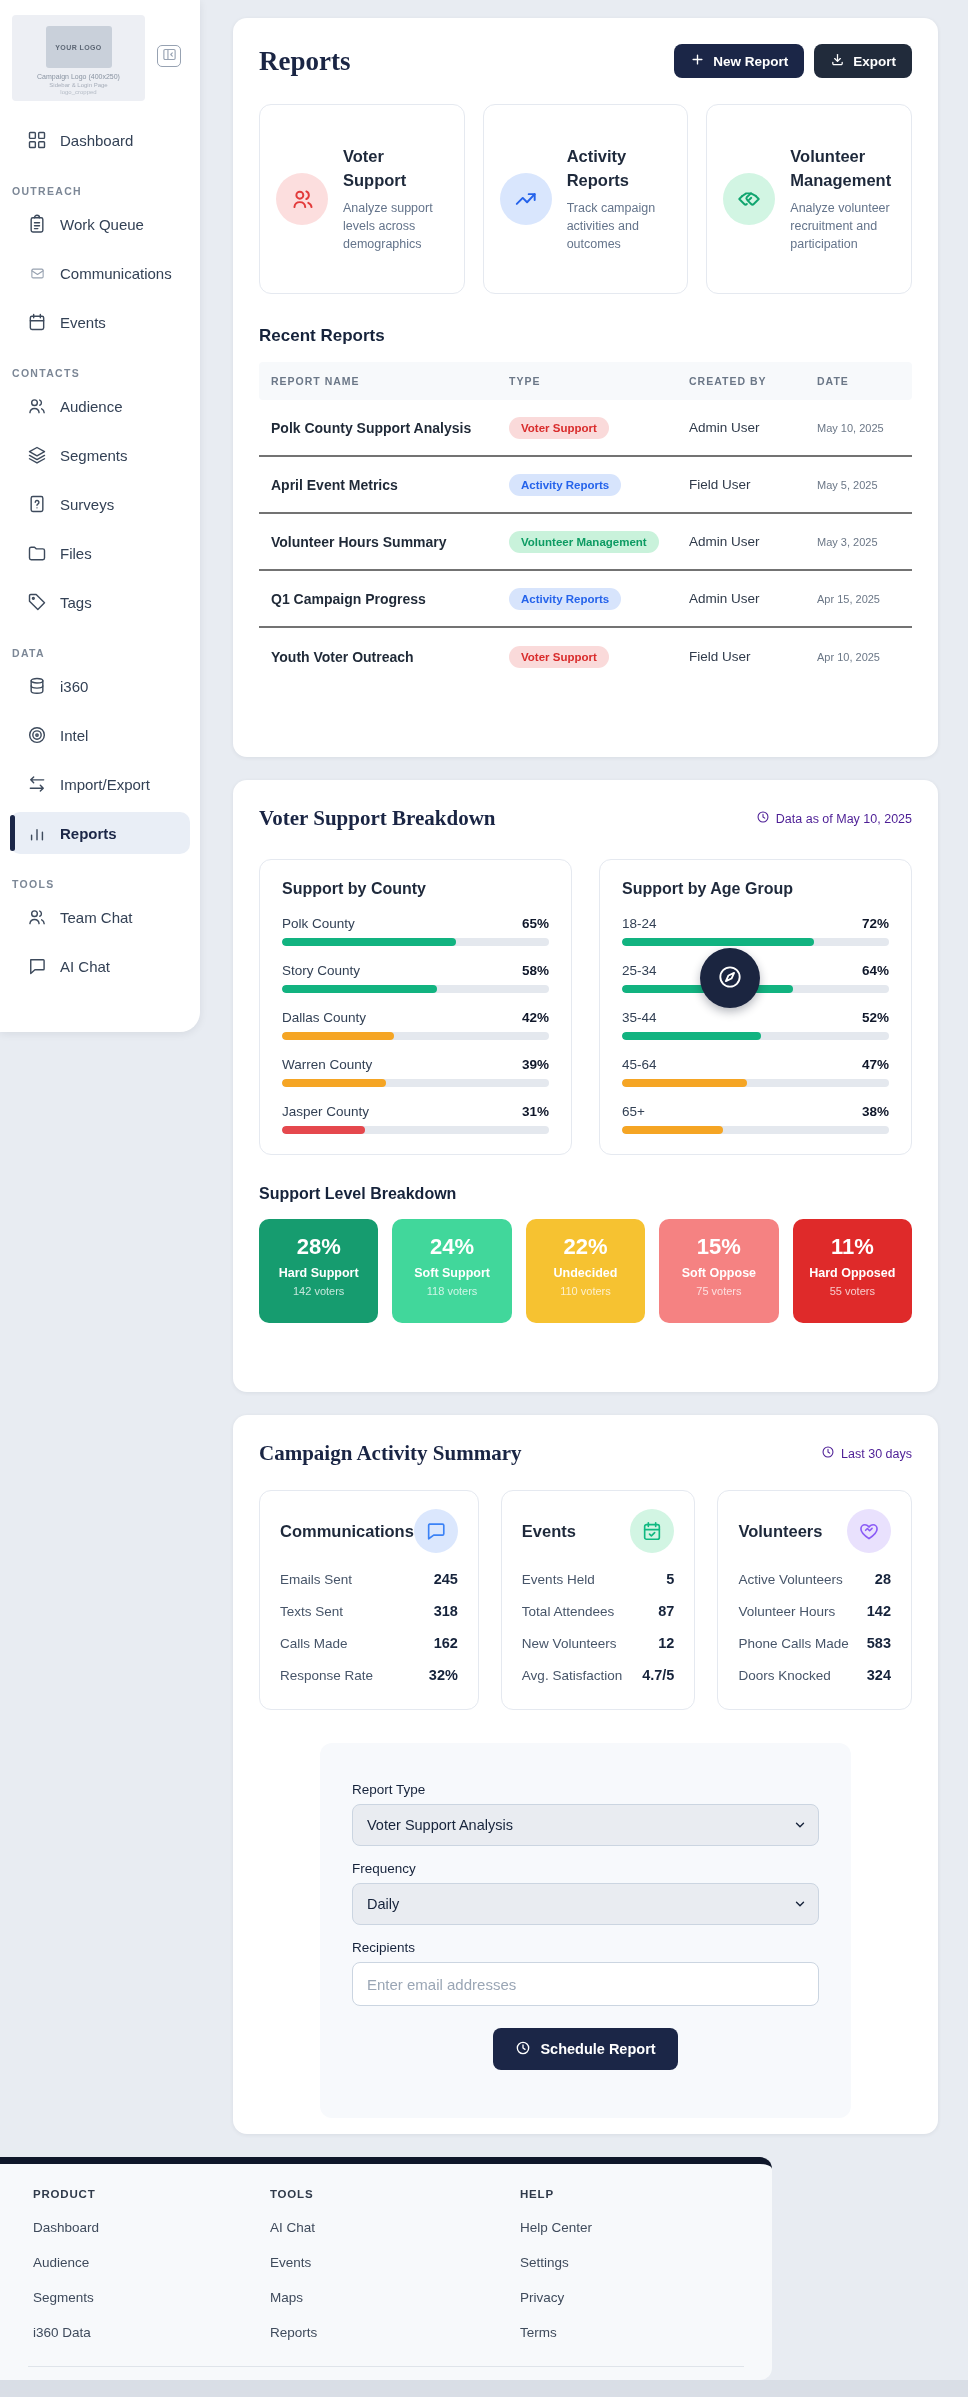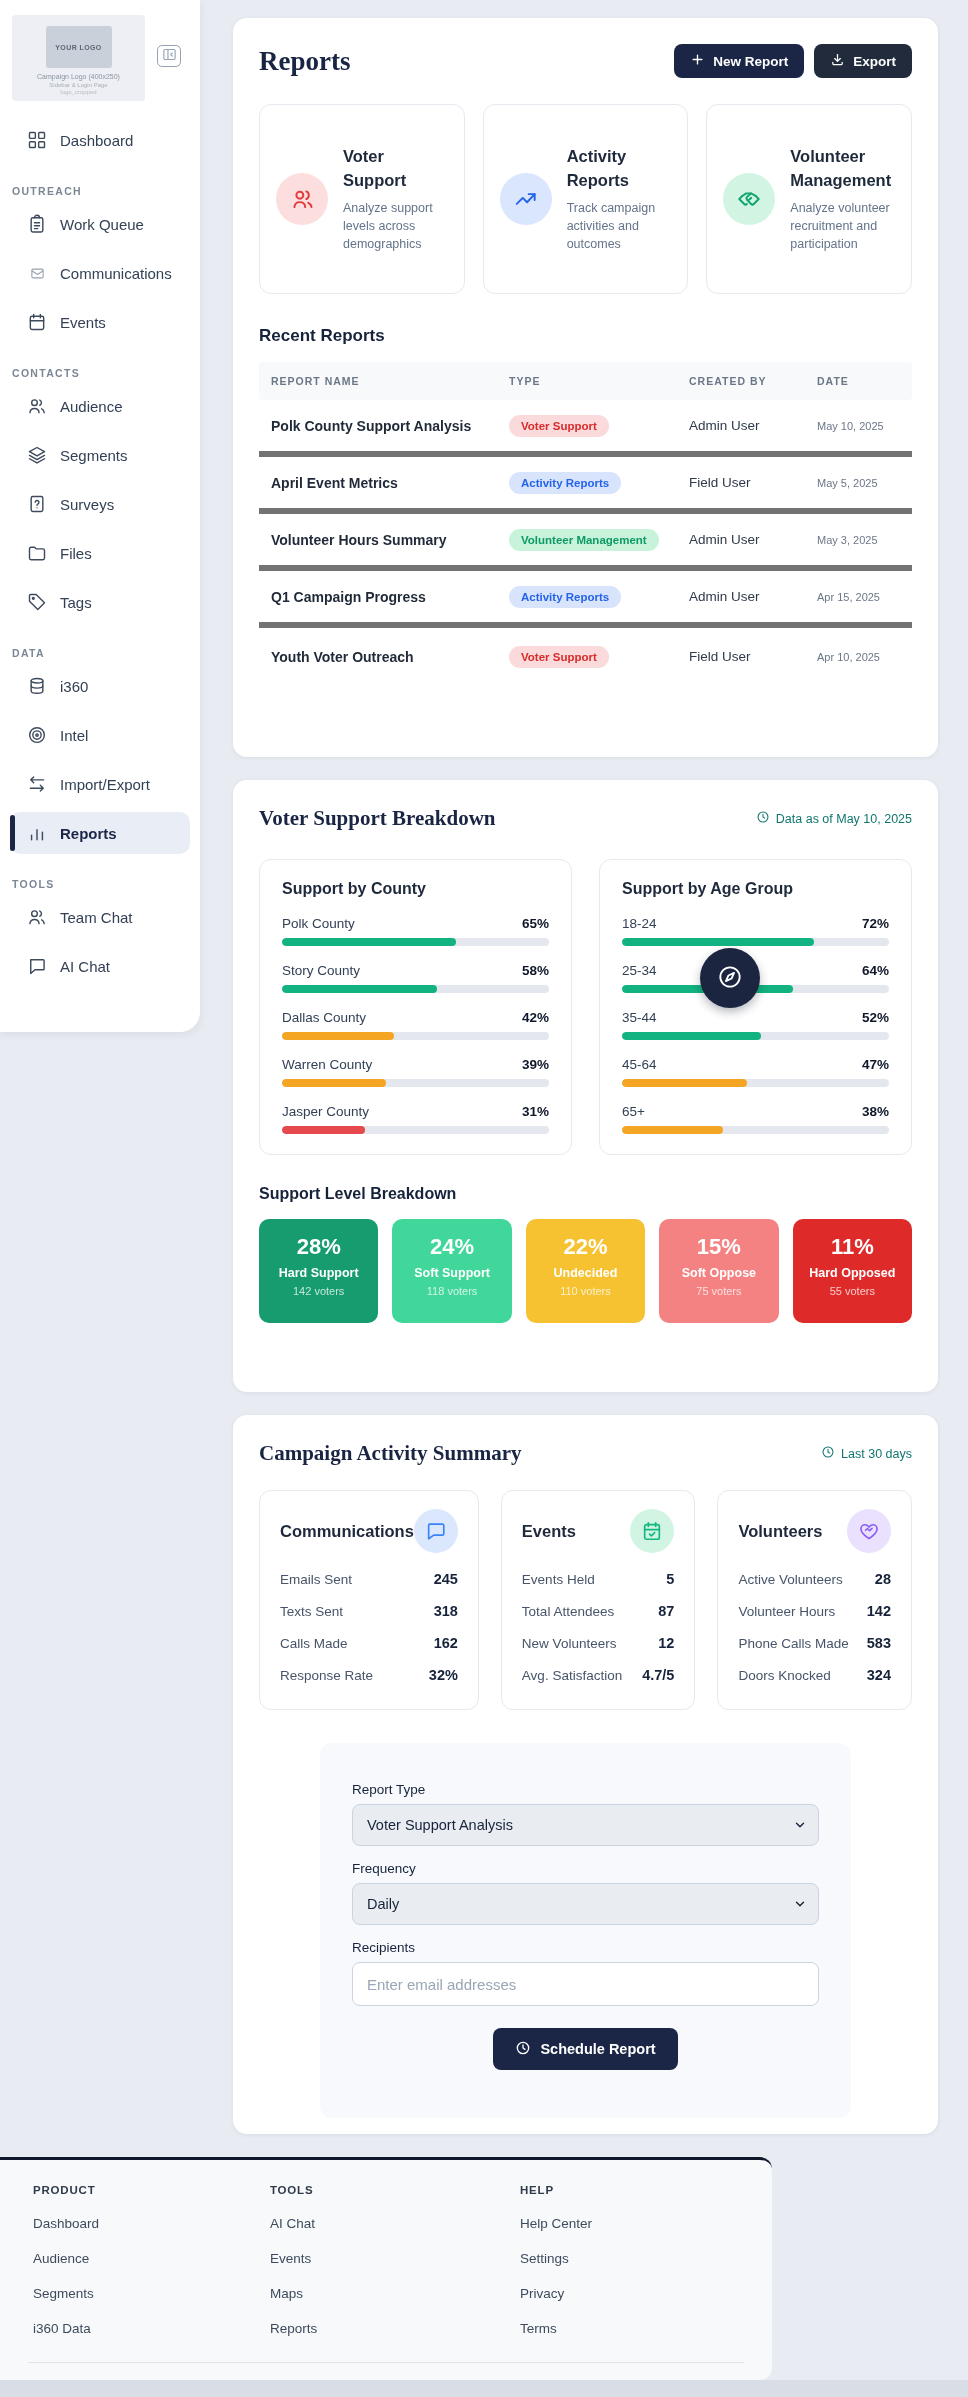--- a/index.html
+++ b/index.html
@@ -31,42 +31,42 @@
 .card { position:absolute; left:233px; width:705px; background:#fff; border-radius:14px;
   box-shadow:0 1px 4px rgba(15,23,42,.07); padding:26px; }
 .card1 { top:18px; height:739px; }
 .card2 { top:780px; height:612px; }
 .card3 { top:1415px; height:719px; }
 
 .serif { font-family:"Liberation Serif","DejaVu Serif",serif; font-weight:bold; color:#1a2544; }
 .card-head { display:flex; align-items:center; justify-content:space-between; }
 .h1 { font-size:27px; }
 .h2s { font-size:21px; }
-.asof { display:flex; align-items:center; gap:6px; font-size:12.5px; color:#0f766e; }
+.asof { display:flex; align-items:center; gap:6px; font-size:12.5px; color:#4c1d95; }
 
 .btn-row { display:flex; gap:10px; }
 .btn { display:inline-flex; align-items:center; gap:8px; height:34px; padding:0 16px; border:none; border-radius:8px;
   color:#fff; font-size:13.5px; font-weight:bold; font-family:inherit; cursor:pointer; }
 .btn-new { background:#1b2647; }
 .btn-export { background:#212b3b; }
 
 
 .type-grid { display:grid; grid-template-columns:repeat(3,1fr); gap:18px; margin-top:26px; }
 .type-card { border:1px solid #e5e9f0; border-radius:12px; padding:18px 16px; min-height:190px;
   display:flex; align-items:center; gap:15px; cursor:pointer; }
 .type-ic { width:52px; height:52px; border-radius:50%; flex:none; display:flex; align-items:center; justify-content:center; }
 .type-title { display:block; font-size:16.5px; font-weight:bold; color:#1e293b; line-height:1.45; }
 .type-desc { display:block; font-size:12.5px; color:#64748b; line-height:1.45; margin-top:6px; }
 
 
 .sub-h { font-size:17px; font-weight:bold; color:#16233b; margin:32px 0 16px; }
 .thead { display:grid; grid-template-columns:238px 180px 128px 1fr; padding:13px 0 13px 12px; background:#f7f9fb; border-radius:4px; }
 .th { font-size:10.5px; letter-spacing:1px; color:#6b7787; font-weight:bold; }
 .trow { display:grid; grid-template-columns:238px 180px 128px 1fr; align-items:center; height:57px; padding-left:12px;
-  border-bottom:6px solid #737373; cursor:pointer; }
+  border-bottom:2px solid #737373; cursor:pointer; }
 .trow:last-child { border-bottom:none; }
 .row-name { font-size:14px; font-weight:bold; color:#1f2937; }
 .badge { display:inline-block; font-size:11.5px; font-weight:bold; padding:5px 12px; border-radius:999px; }
 .badge.red { background:#fadada; color:#d92c2c; }
 .badge.blue { background:#d7e4fc; color:#2563eb; }
 .badge.green { background:#c9f2db; color:#0d9b63; }
 .row-by { font-size:13.5px; color:#2f3a4a; }
 .row-date { font-size:11px; color:#6b7787; }
 
 
@@ -111,21 +111,21 @@
   border:1px solid #cbd5e1; border-radius:8px; padding:0 14px; font-size:14.5px; color:#16233b; font-family:inherit; cursor:pointer; }
 .select-chev { position:absolute; right:12px; top:50%; transform:translateY(-50%); color:#16233b; pointer-events:none; display:flex; }
 .form-input { width:100%; height:44px; background:#fff; border:1px solid #cbd5e1; border-radius:8px; padding:0 14px;
   font-size:15px; color:#16233b; font-family:inherit; }
 .form-input::placeholder { color:#9aa6b5; }
 .form-submit { display:flex; align-items:center; gap:9px; margin:22px auto 0; height:42px; padding:0 22px;
   background:#1b2647; color:#fff; border:none; border-radius:8px; font-size:14.5px; font-weight:bold; font-family:inherit; cursor:pointer; }
 
 
 .footer { position:absolute; left:0; top:2157px; width:772px; height:223px; background:#f7f9fb;
-  border-top:3px solid #0f172a; border-radius:0 12px 12px 0; }
+  border-top:7px solid #0f172a; border-radius:0 12px 12px 0; }
 .f-cols { display:grid; grid-template-columns:237px 250px 1fr; padding:24px 0 0 33px; }
 .f-head { font-size:11.5px; font-weight:bold; letter-spacing:.8px; color:#2f3a4a; margin-bottom:10px; }
 .f-link { display:block; font-size:13.5px; color:#3f4b5c; line-height:2.6; cursor:pointer; }
 .f-div { border-top:1px solid #dfe4ea; margin:16px 28px 0; }
 .f-copy { text-align:center; font-size:13.5px; color:#3f4b5c; margin-top:18px; }
 .bottom-strip { position:absolute; left:0; top:2380px; width:968px; height:17px; background:#d9dee6; }
 </style>
 </head>
 <body>
 

